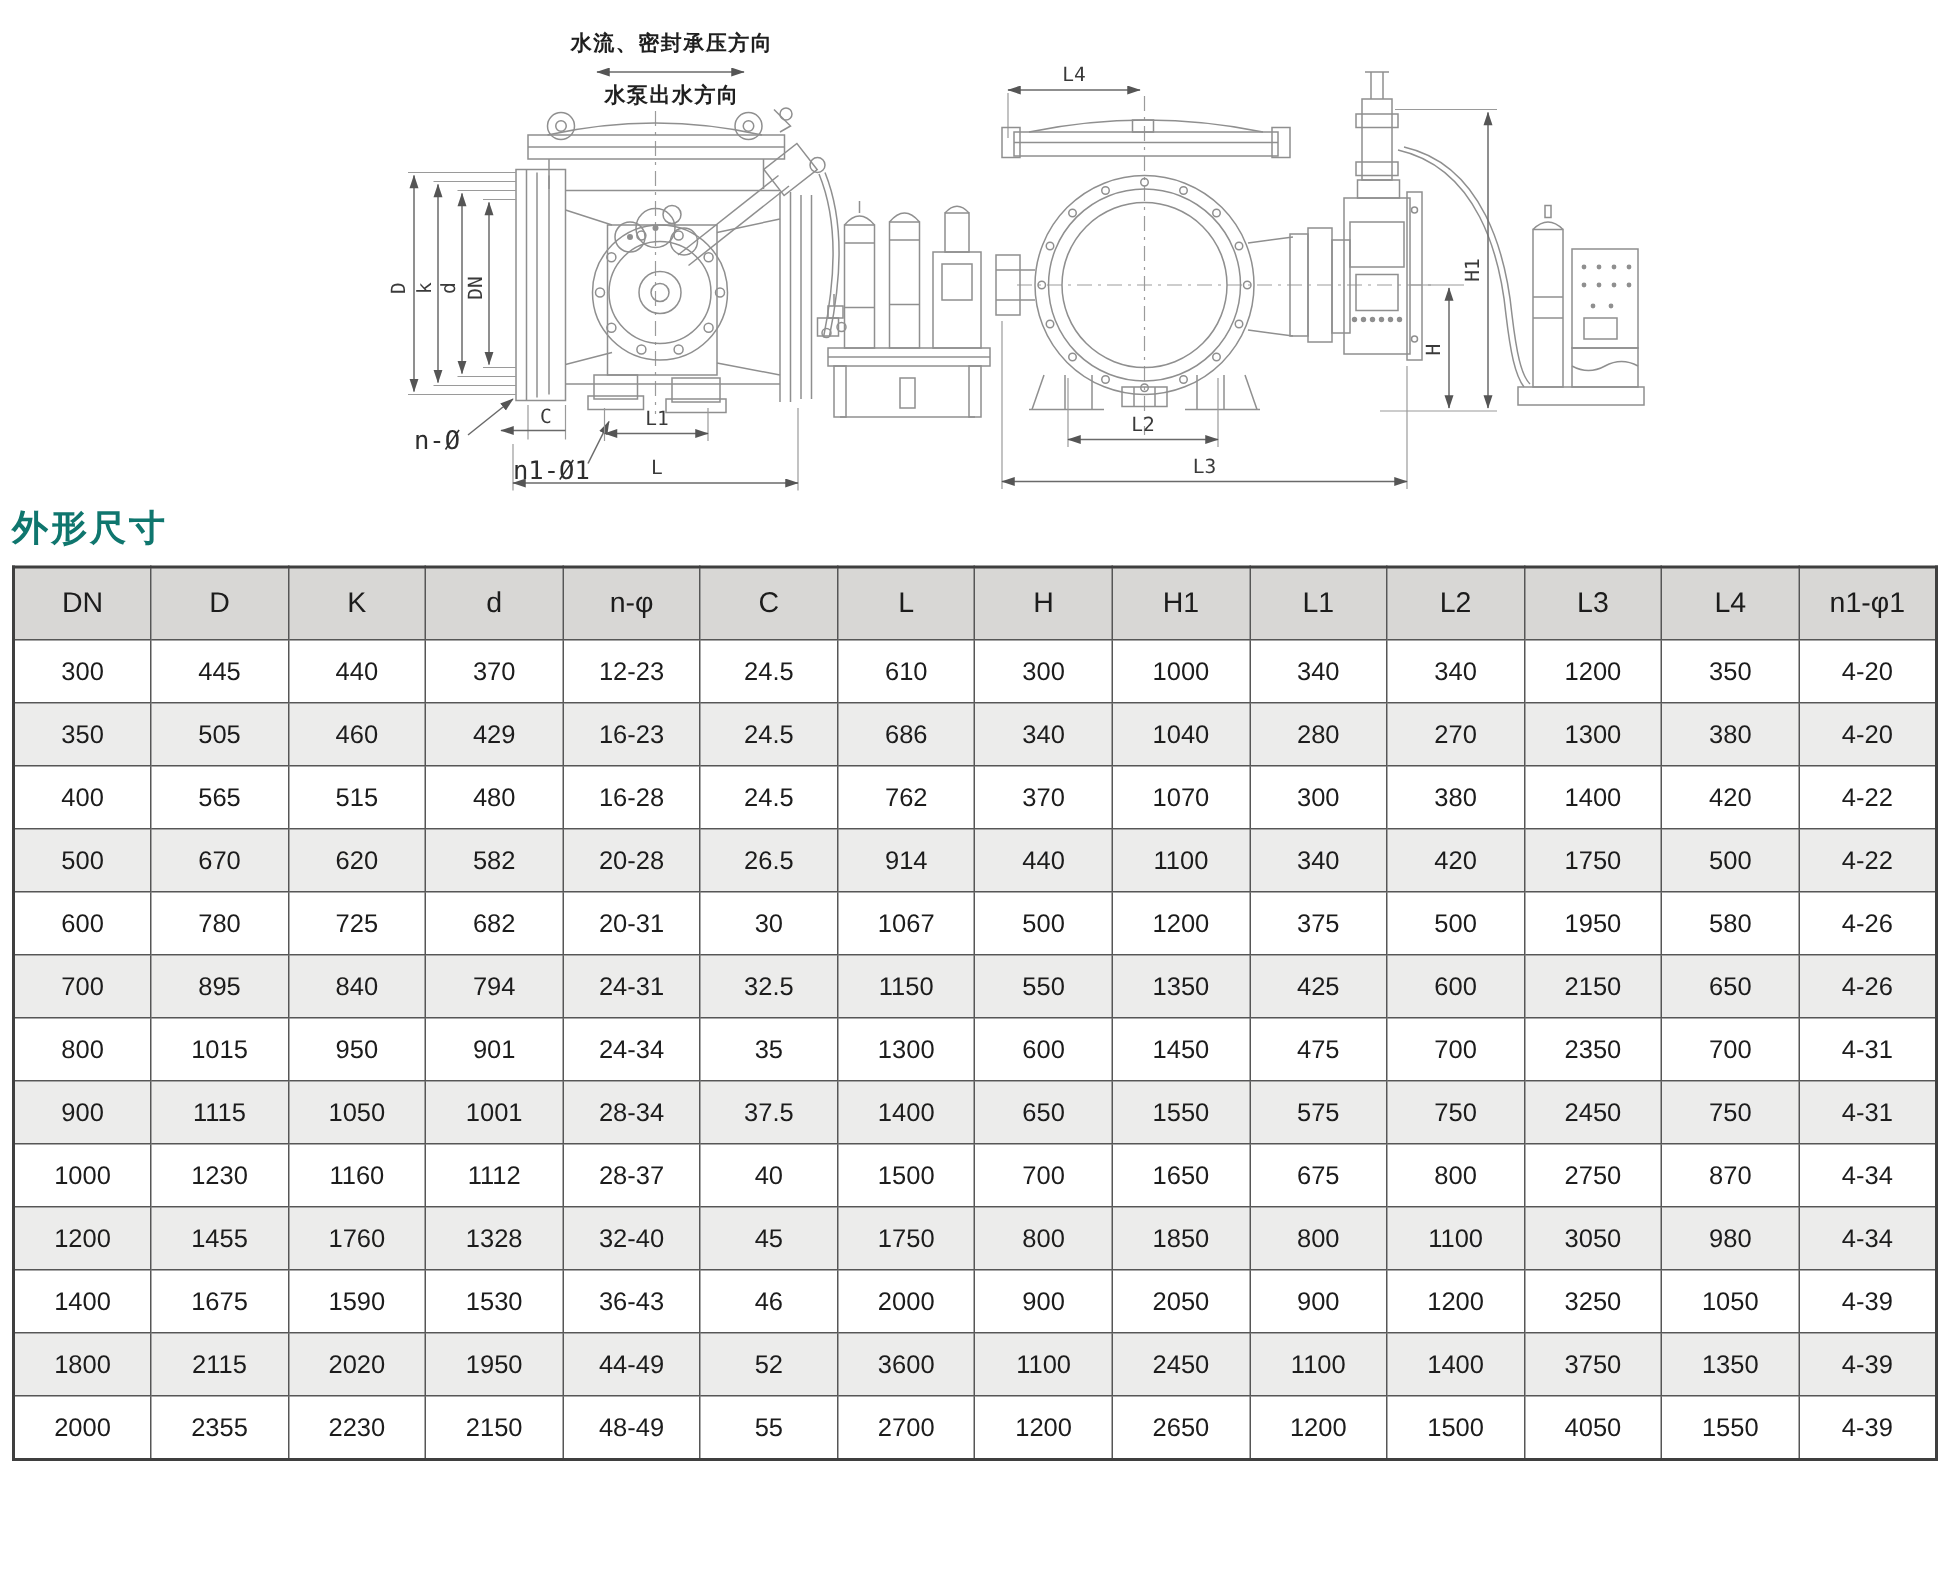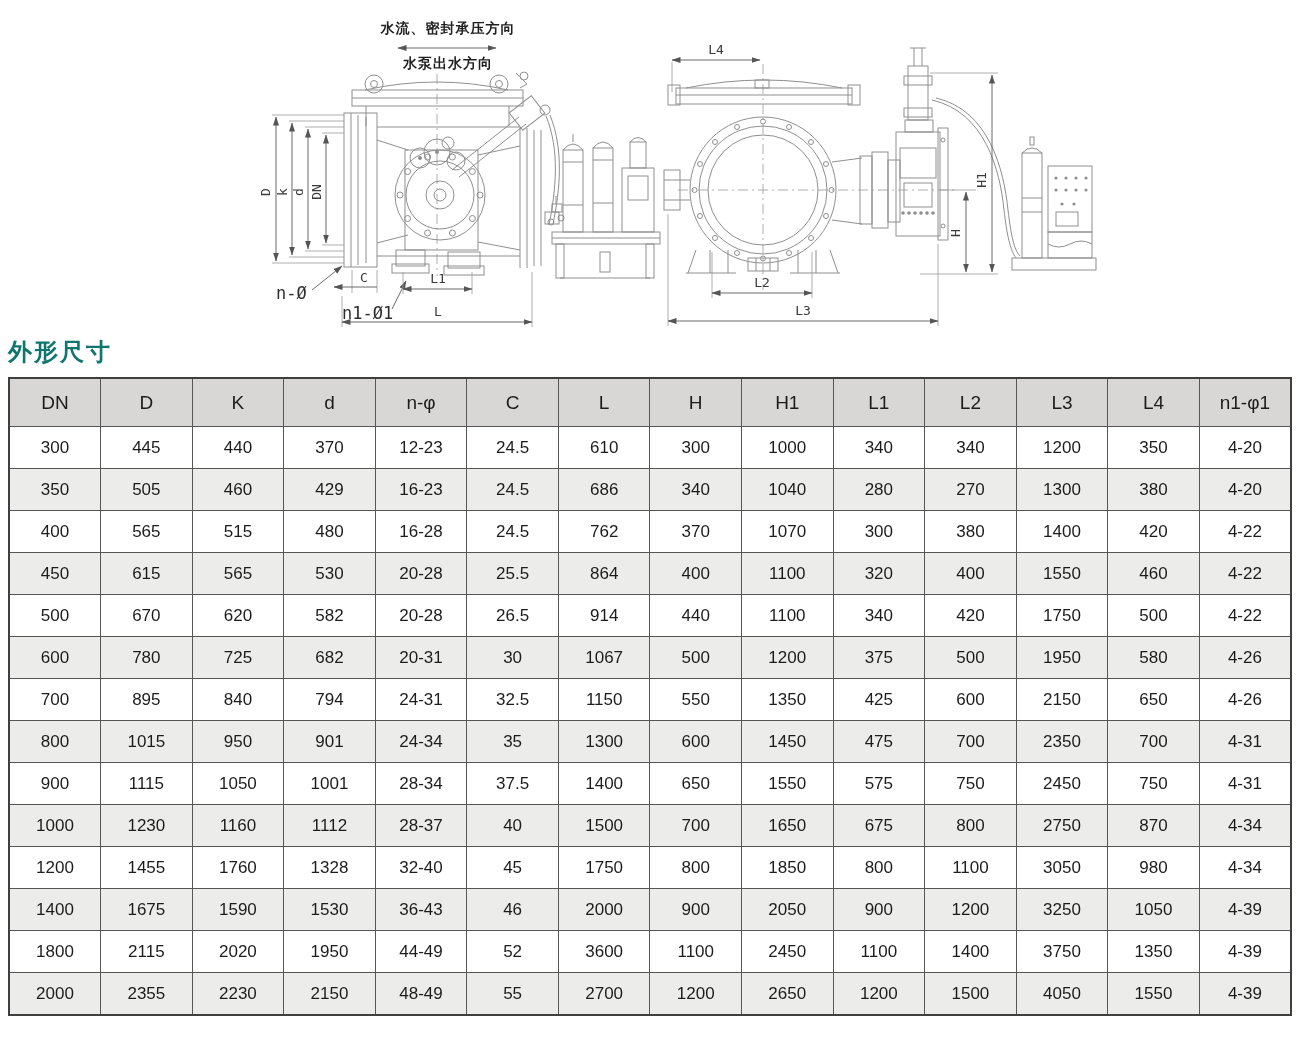--- a/index.html
+++ b/index.html
@@ -421,36 +421,20 @@
           <td>762</td>
           <td>370</td>
           <td>1070</td>
           <td>300</td>
           <td>380</td>
           <td>1400</td>
           <td>420</td>
           <td>4-22</td>
         </tr>
         <tr>
-          <td>450</td>
-          <td>615</td>
-          <td>565</td>
-          <td>530</td>
-          <td>20-28</td>
-          <td>25.5</td>
-          <td>864</td>
-          <td>400</td>
-          <td>1100</td>
-          <td>320</td>
-          <td>400</td>
-          <td>1550</td>
-          <td>460</td>
-          <td>4-22</td>
-        </tr>
-        <tr>
           <td>500</td>
           <td>670</td>
           <td>620</td>
           <td>582</td>
           <td>20-28</td>
           <td>26.5</td>
           <td>914</td>
           <td>440</td>
           <td>1100</td>
           <td>340</td>

